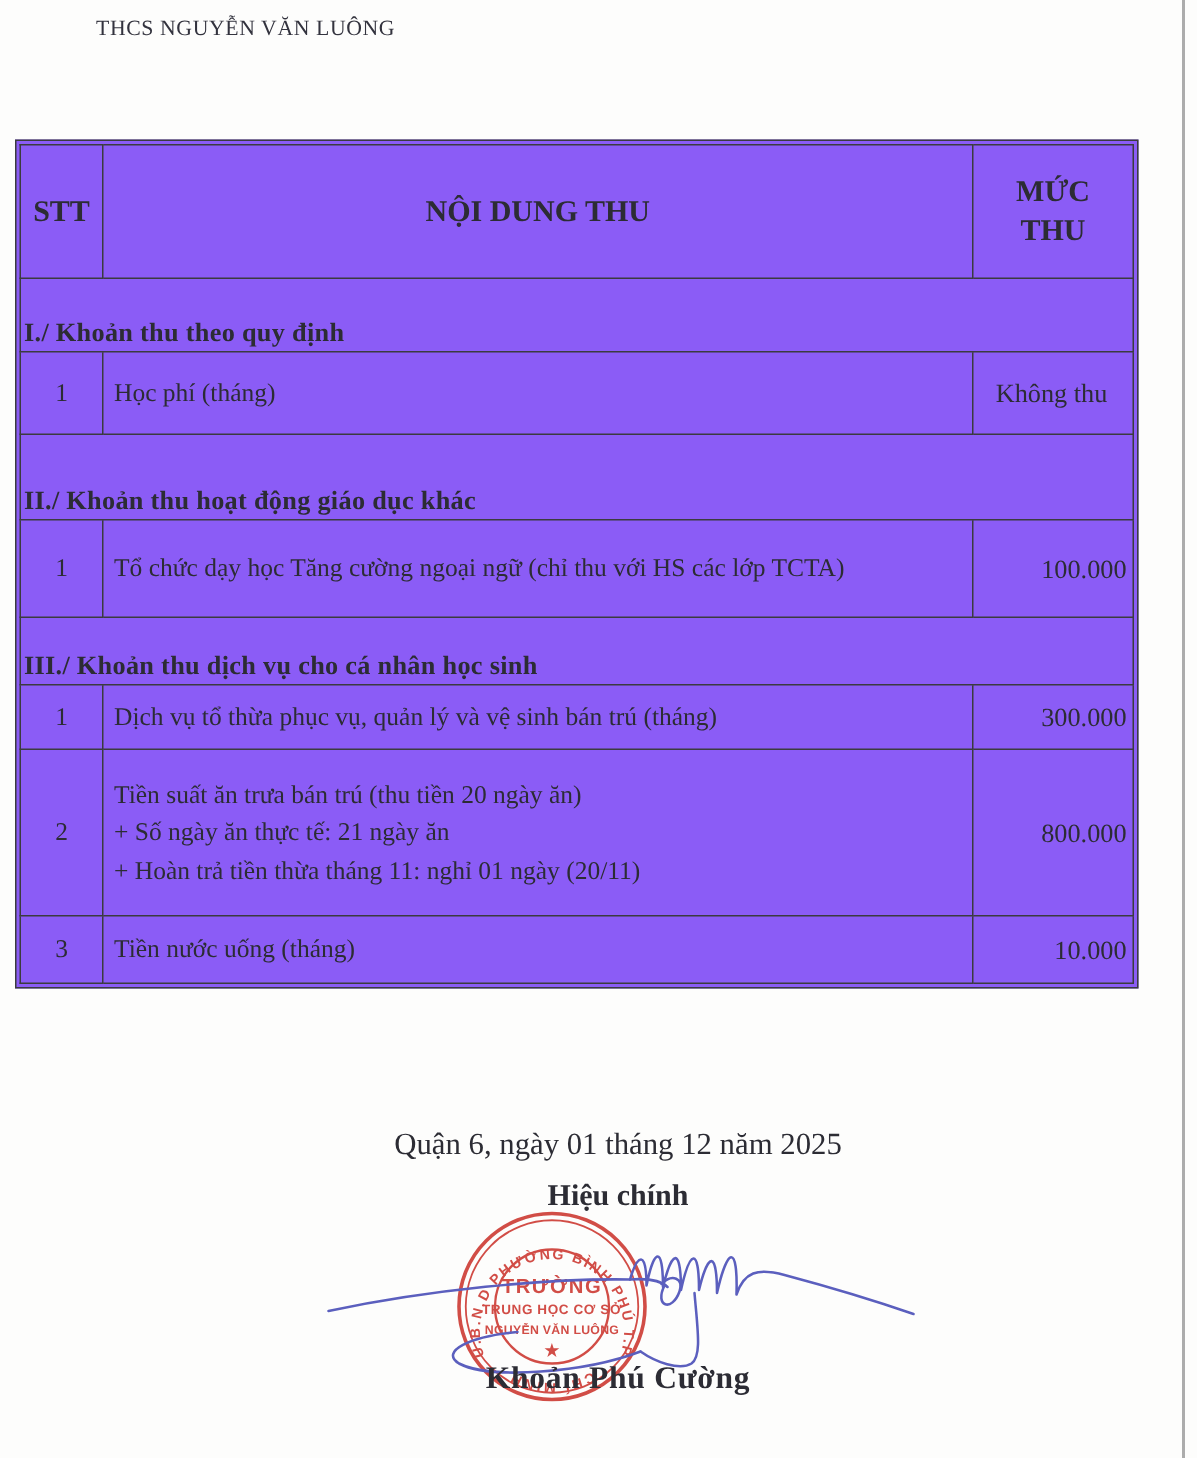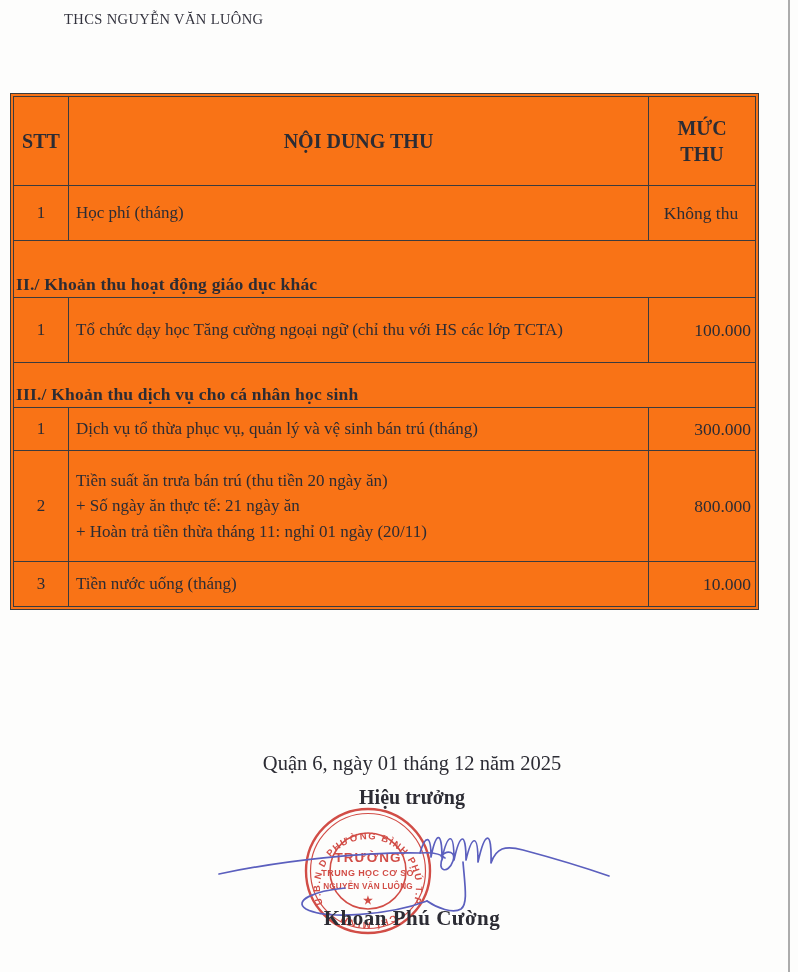--- a/index.html
+++ b/index.html
@@ -18,21 +18,21 @@
     font-size:14.5px;letter-spacing:.4px;color:#33333e;
   }
   .doc-title{
     position:absolute;left:0;top:38px;width:780px;
     text-align:center;font-size:19px;font-weight:bold;
     letter-spacing:.3px;color:#2b2b36;
   }
 
   .table-wrap{
     position:absolute;left:10px;top:93px;
-    border:1px solid #3b3b3e;padding:2px;background:#f97316;
+    border:1px solid #3b3b3e;padding:2px;background:#8b5cf6;
   }
   table{border-collapse:collapse;table-layout:fixed;}
   td{
     border:1px solid #3b3b3e;
     padding:0 4px;vertical-align:middle;
     font-size:17px;color:#2c2c34;
     overflow:hidden;
   }
   col.c-stt{width:55px;}
   col.c-desc{width:580px;}
@@ -98,20 +98,23 @@
       <tbody>
           <tr class="head">
         <td class="hd-stt">STT</td>
         <td>NỘI DUNG THU</td>
         <td class="hd-amt">
           <div>MỨC</div>
           <div>THU</div>
         </td>
       </tr>
 
+      <tr class="section">
+        <td colspan="3">I./ Khoản thu theo quy định</td>
+      </tr>
       <tr class="r-hocphi">
         <td class="stt">1</td>
         <td class="desc">Học phí  (tháng)</td>
         <td class="amt center">Không thu</td>
       </tr>
 
       <tr class="section r-s2">
         <td colspan="3">II./ Khoản thu hoạt động giáo dục khác</td>
       </tr>
       <tr class="r-nn">
@@ -141,21 +144,21 @@
         <td class="stt">3</td>
         <td class="desc">Tiền nước uống (tháng)</td>
         <td class="amt">10.000</td>
       </tr>
     </tbody>
       </table>
   </div>
 
 
   <div class="center-block place-date">Quận 6, ngày 01 tháng 12 năm 2025</div>
-  <div class="center-block signer-title">Hiệu trưởng</div>
+  <div class="center-block signer-title">Hiệu chính</div>
 
   <svg class="stamp-svg" width="136" height="136" viewBox="-68 -68 136 136">
     <g fill="none" stroke="#cc352e">
       <circle cx="0" cy="0" r="62" stroke-width="2.4"></circle>
       <circle cx="0" cy="0" r="57.5" stroke-width="1.2"></circle>
       <circle cx="0" cy="0" r="38" stroke-width="1.6"></circle>
     </g>
     <defs>
       <path id="arcTop" d="M -45 33 A 48 48 0 1 1 45 33"></path>
       <path id="arcBottom" d="M 46 22 A 51 51 0 0 1 -46 22"></path>

